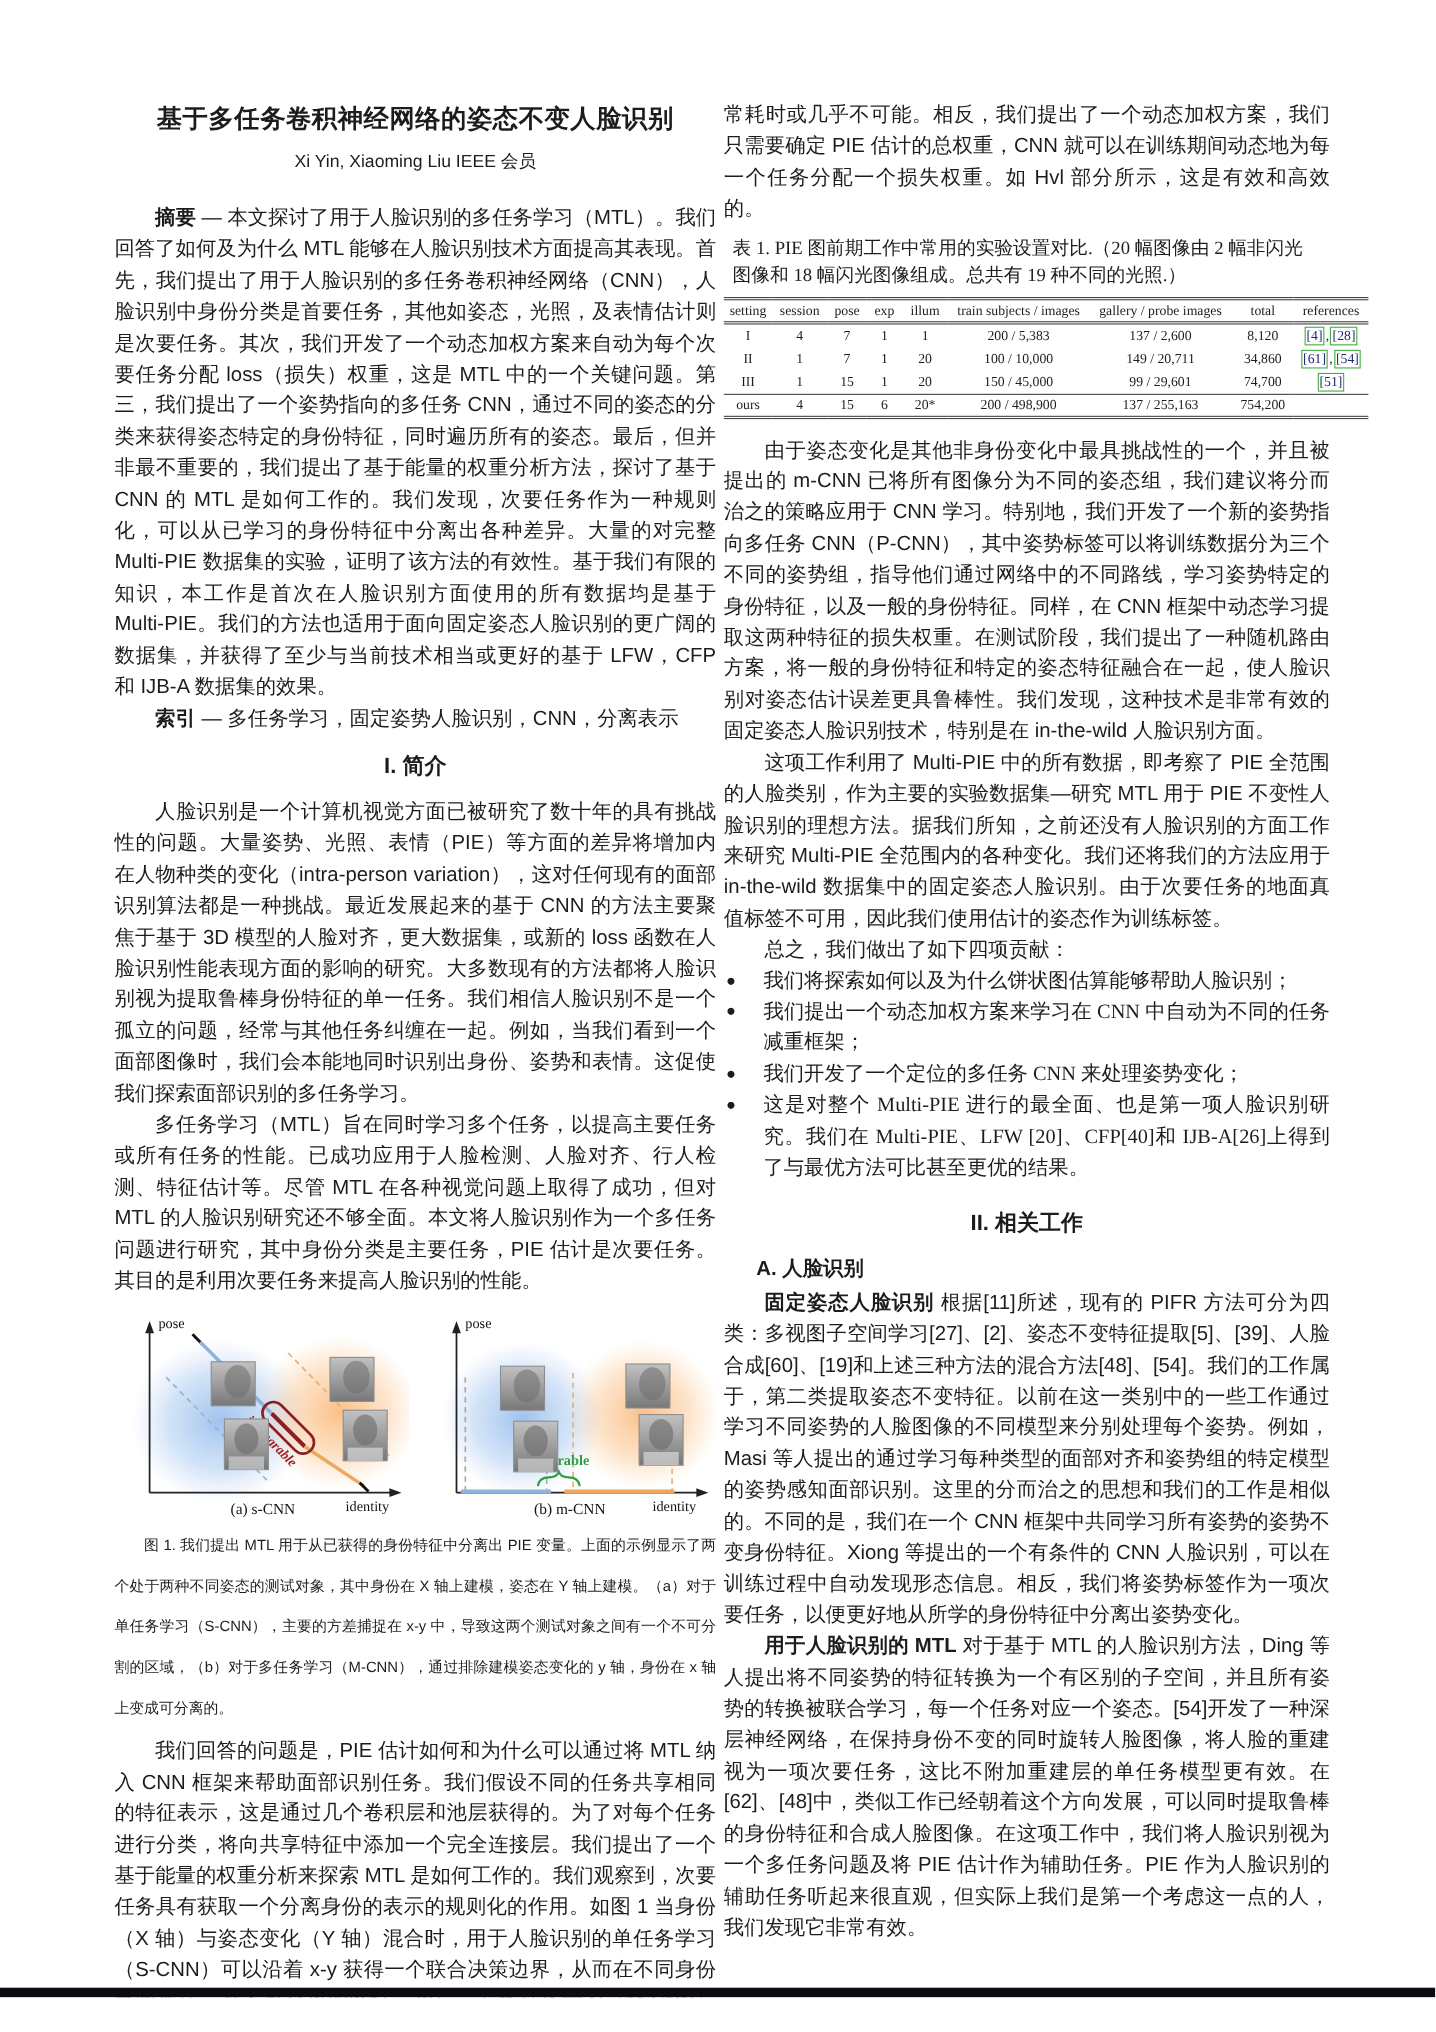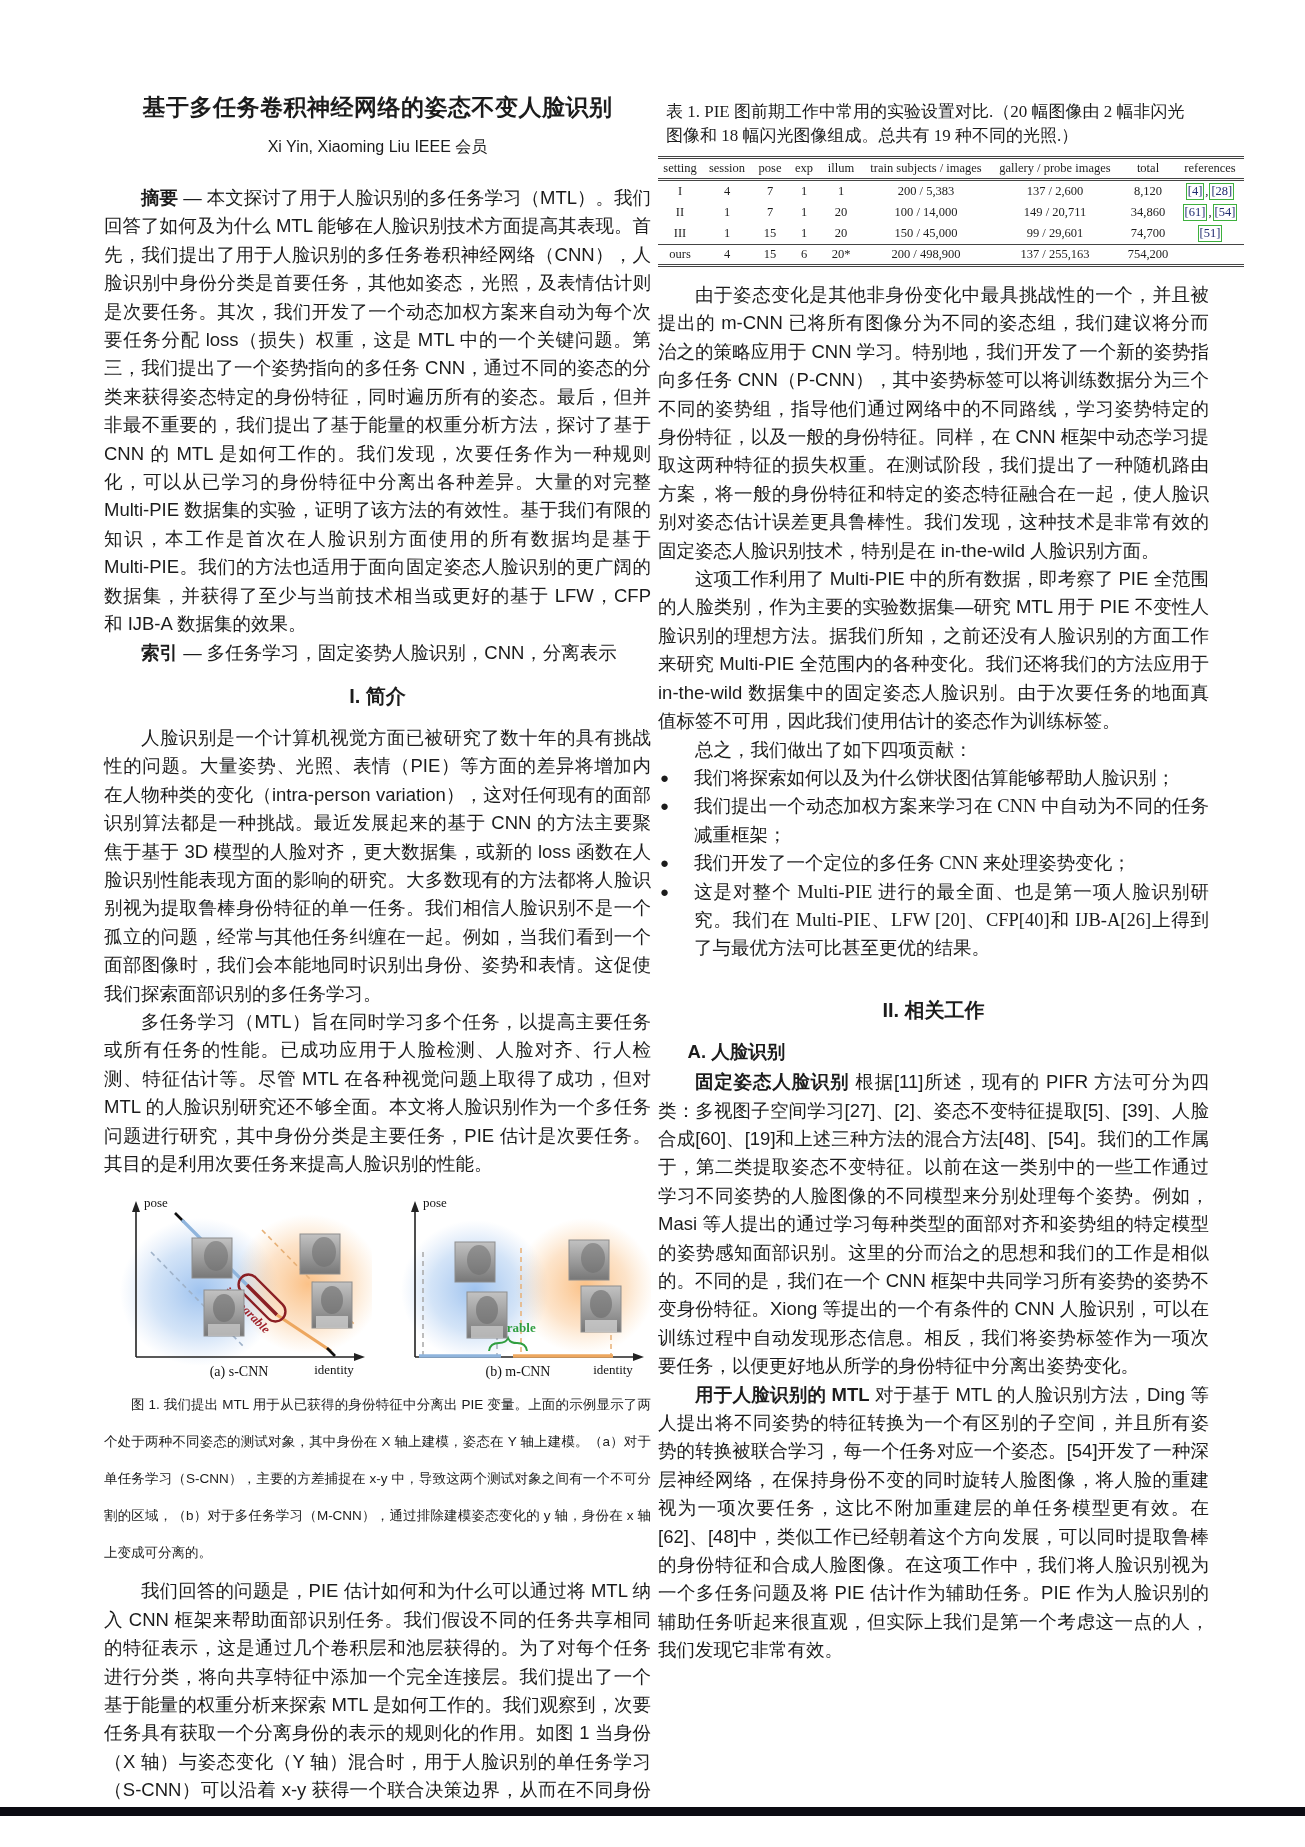--- a/index.html
+++ b/index.html
@@ -159,20 +159,21 @@
       </svg>
     </div>
 
     <p class="fig-caption">图 1. 我们提出 MTL 用于从已获得的身份特征中分离出 PIE 变量。上面的示例显示了两个处于两种不同姿态的测试对象，其中身份在 X 轴上建模，姿态在 Y 轴上建模。（a）对于单任务学习（S-CNN），主要的方差捕捉在 x-y 中，导致这两个测试对象之间有一个不可分割的区域，（b）对于多任务学习（M-CNN），通过排除建模姿态变化的 y 轴，身份在 x 轴上变成可分离的。</p>
 
     <p class="body">我们回答的问题是，PIE 估计如何和为什么可以通过将 MTL 纳入 CNN 框架来帮助面部识别任务。我们假设不同的任务共享相同的特征表示，这是通过几个卷积层和池层获得的。为了对每个任务进行分类，将向共享特征中添加一个完全连接层。我们提出了一个基于能量的权重分析来探索 MTL 是如何工作的。我们观察到，次要任务具有获取一个分离身份的表示的规则化的作用。如图 1 当身份（X 轴）与姿态变化（Y 轴）混合时，用于人脸识别的单任务学习（S-CNN）可以沿着 x-y 获得一个联合决策边界，从而在不同身份之间形成一个不可分离的区域。相反，在多任务学习（M-CNN）中，共享特征空间被用于分别建模身份和姿态。通过只选择人脸识别所必需的关键维度，身份特征中可以排除姿态变化。</p>
 
   </div>
 
   <div class="col" id="col-right">
+    <p class="body noindent">常耗时或几乎不可能。相反，我们提出了一个动态加权方案，我们只需要确定 PIE 估计的总权重，CNN 就可以在训练期间动态地为每一个任务分配一个损失权重。如 Hvl 部分所示，这是有效和高效的。</p>
 
     <div class="tbl-caption">表 1. PIE 图前期工作中常用的实验设置对比.（20 幅图像由 2 幅非闪光图像和 18 幅闪光图像组成。总共有 19 种不同的光照.）</div>
 
     <table class="exp">
       <colgroup>
         <col style="width:44px">
           <col style="width:50px">
           <col style="width:36px">
           <col style="width:32px">
           <col style="width:42px">
@@ -205,21 +206,21 @@
             <td>137 / 2,600</td>
             <td>8,120</td>
             <td><span class="ref-box" style="border-color: rgb(61, 176, 61);">[4]</span>,<span class="ref-box" style="border-color: rgb(61, 176, 61);">[28]</span></td>
           </tr>
           <tr>
             <td>II</td>
             <td>1</td>
             <td>7</td>
             <td>1</td>
             <td>20</td>
-            <td>100 / 14,000</td>
+            <td>100 / 10,000</td>
             <td>149 / 20,711</td>
             <td>34,860</td>
             <td><span class="ref-box" style="border-color: rgb(61, 176, 61);">[61]</span>,<span class="ref-box" style="border-color: rgb(61, 176, 61);">[54]</span></td>
           </tr>
           <tr>
             <td>III</td>
             <td>1</td>
             <td>15</td>
             <td>1</td>
             <td>20</td>
@@ -258,21 +259,21 @@
         <li>
           <span class="bullet">●</span>
           <span class="li-text">我们开发了一个定位的多任务 CNN 来处理姿势变化；</span>
         </li>
         <li>
           <span class="bullet">●</span>
           <span class="li-text">这是对整个 Multi-PIE 进行的最全面、也是第一项人脸识别研究。我们在 Multi-PIE、LFW [20]、CFP[40]和 IJB-A[26]上得到了与最优方法可比甚至更优的结果。</span>
         </li>
       </ul>
 
-    <div class="sec-heading" style="margin-top:34px">II. 相关工作</div>
+    <div class="sec-heading" style="margin-top:22px">II. 相关工作</div>
     <div class="sub-heading">A. 人脸识别</div>
 
     <p class="body"><span class="lead">固定姿态人脸识别</span><span> 根据[11]所述，现有的 PIFR 方法可分为四类：多视图子空间学习[27]、[2]、姿态不变特征提取[5]、[39]、人脸合成[60]、[19]和上述三种方法的混合方法[48]、[54]。我们的工作属于，第二类提取姿态不变特征。以前在这一类别中的一些工作通过学习不同姿势的人脸图像的不同模型来分别处理每个姿势。例如，Masi 等人提出的通过学习每种类型的面部对齐和姿势组的特定模型的姿势感知面部识别。这里的分而治之的思想和我们的工作是相似的。不同的是，我们在一个 CNN 框架中共同学习所有姿势的姿势不变身份特征。Xiong 等提出的一个有条件的 CNN 人脸识别，可以在训练过程中自动发现形态信息。相反，我们将姿势标签作为一项次要任务，以便更好地从所学的身份特征中分离出姿势变化。</span></p>
     <p class="body"><span class="lead">用于人脸识别的 MTL</span><span> 对于基于 MTL 的人脸识别方法，Ding 等人提出将不同姿势的特征转换为一个有区别的子空间，并且所有姿势的转换被联合学习，每一个任务对应一个姿态。[54]开发了一种深层神经网络，在保持身份不变的同时旋转人脸图像，将人脸的重建视为一项次要任务，这比不附加重建层的单任务模型更有效。在[62]、[48]中，类似工作已经朝着这个方向发展，可以同时提取鲁棒的身份特征和合成人脸图像。在这项工作中，我们将人脸识别视为一个多任务问题及将 PIE 估计作为辅助任务。PIE 作为人脸识别的辅助任务听起来很直观，但实际上我们是第一个考虑这一点的人，我们发现它非常有效。</span></p>
 
   </div>
 
   <div class="footer-bar"></div>
 </div>
 

